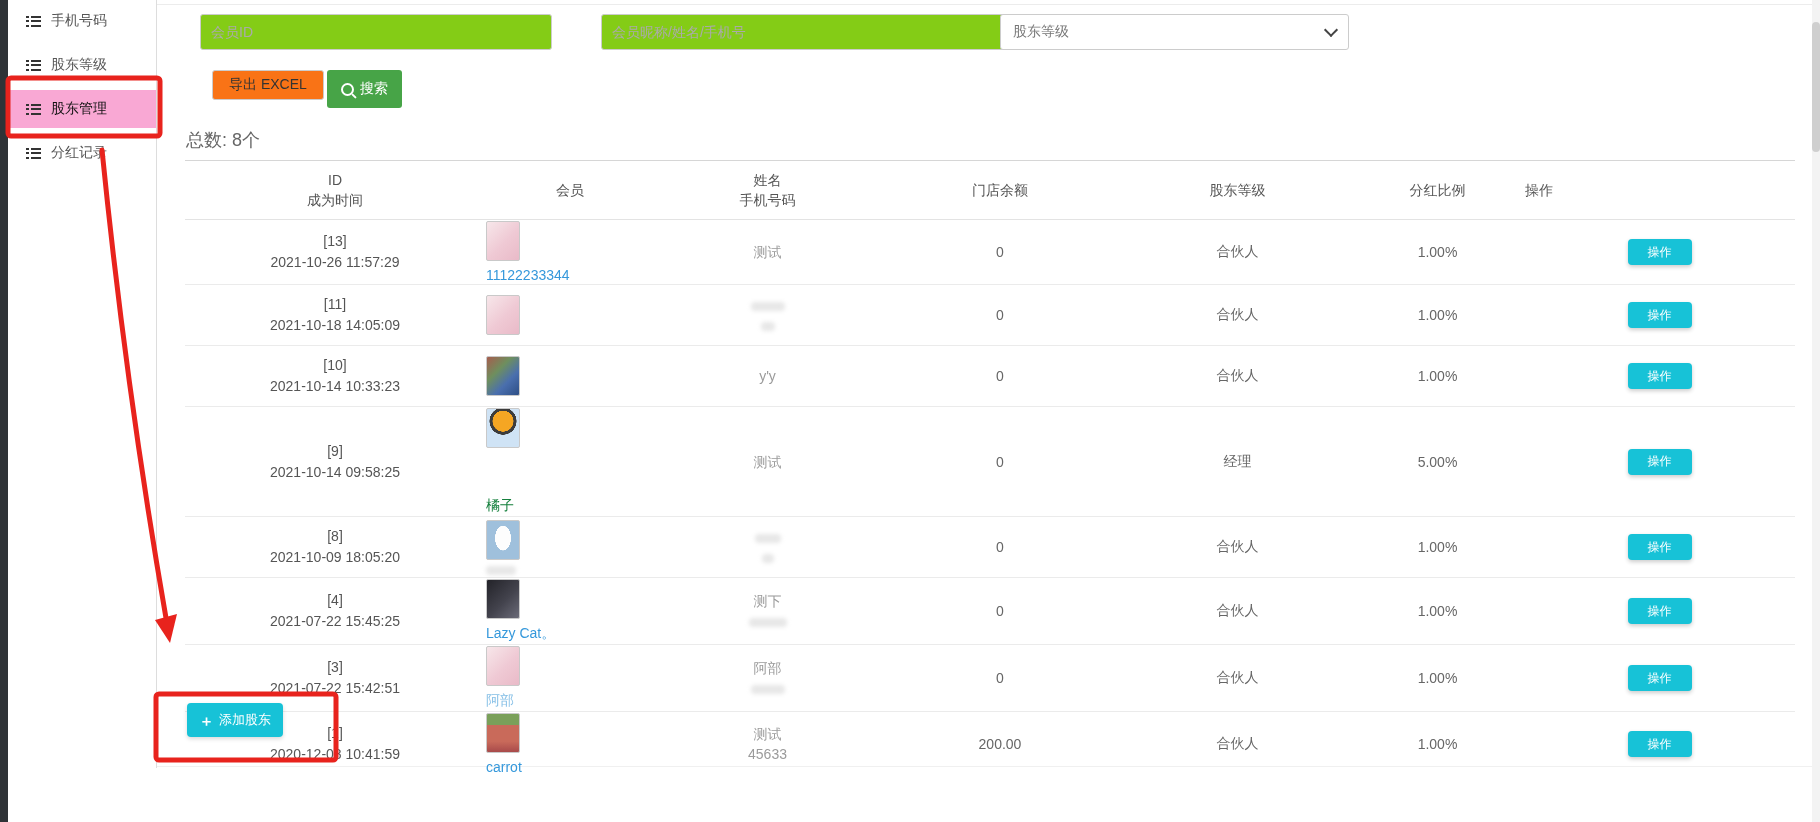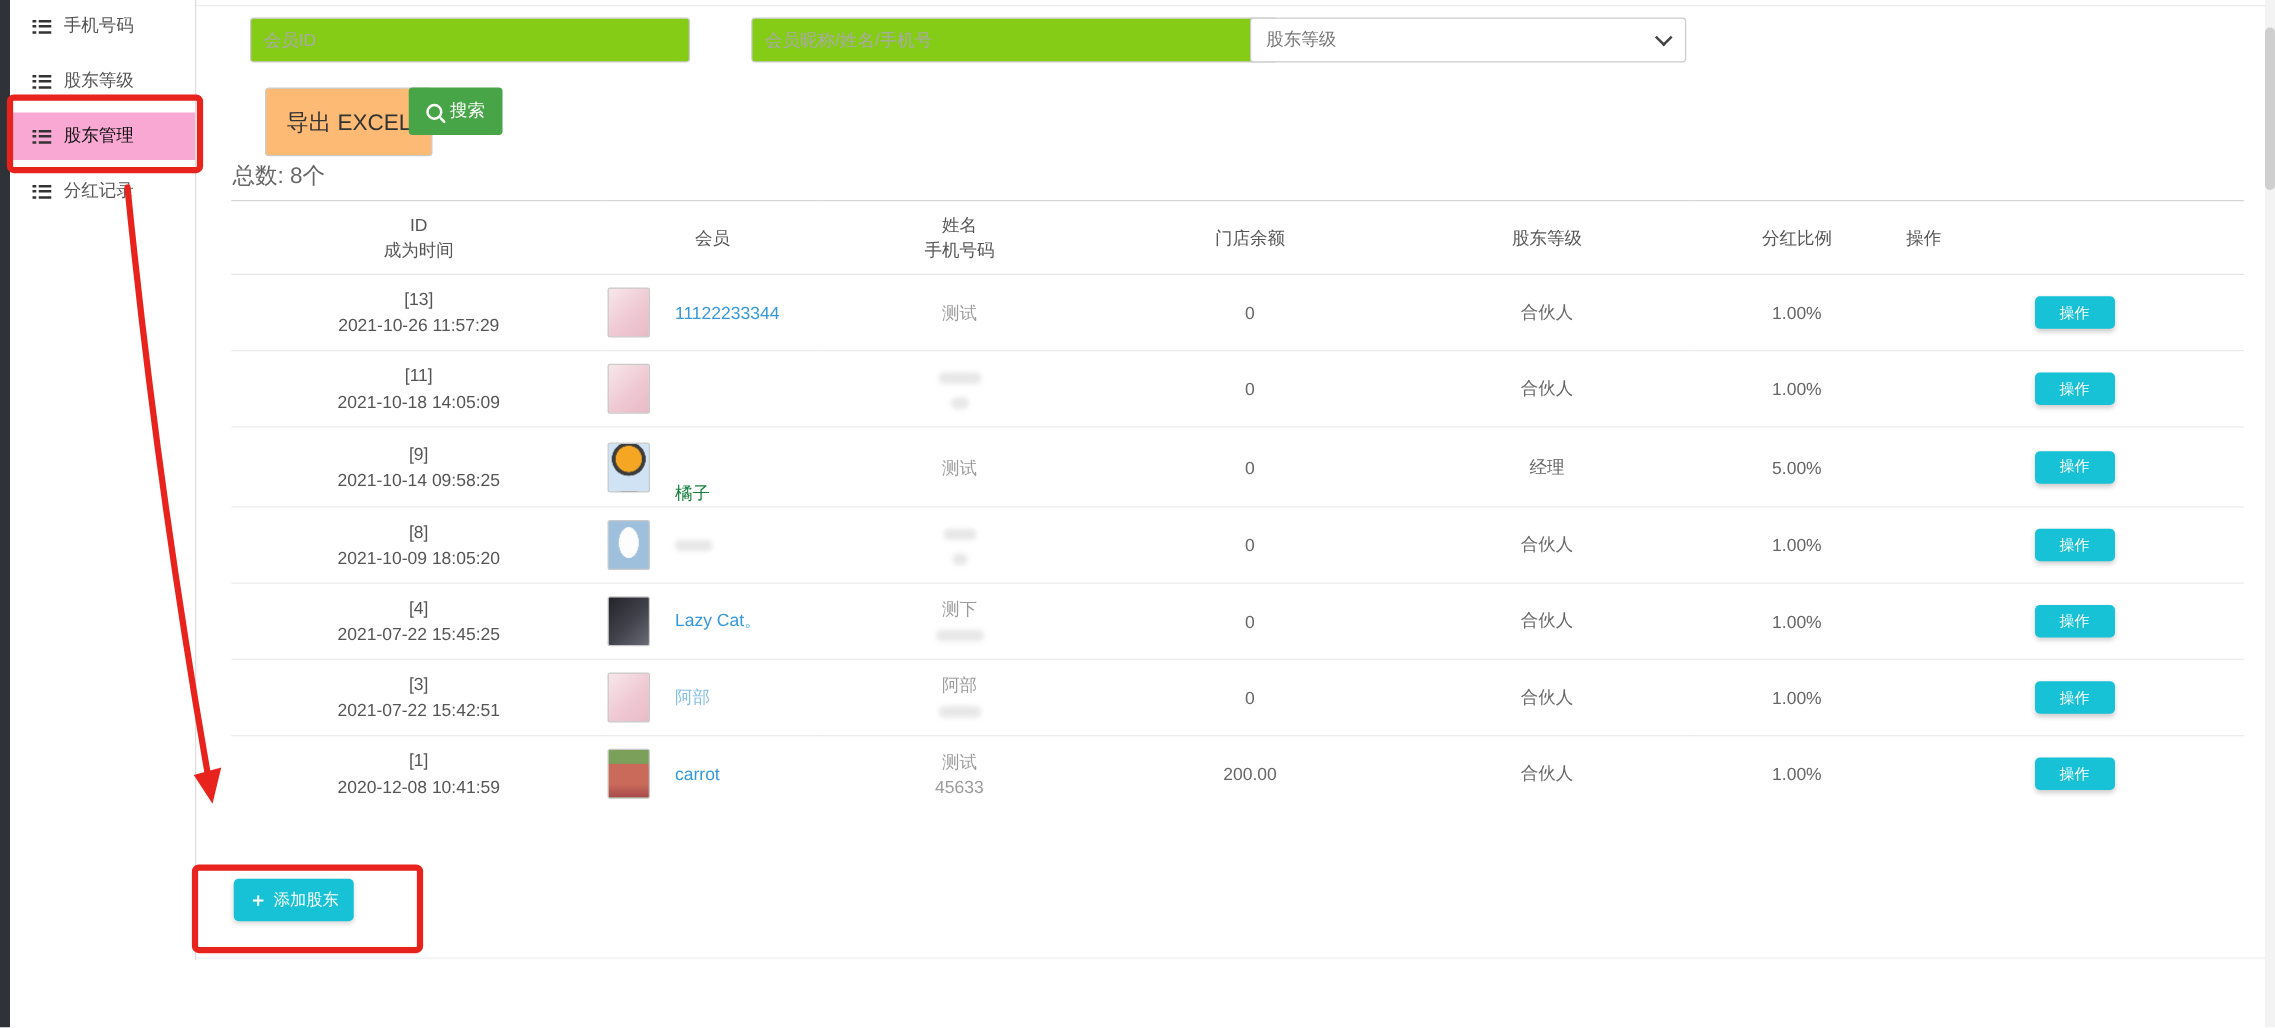--- a/index.html
+++ b/index.html
@@ -27,40 +27,40 @@
   .inp{position:absolute;top:14px;height:36px;border:1px solid #ccc;border-radius:3px;
        box-sizing:border-box;font-size:14px;color:#555;padding:0 10px;outline:none;background:#84cc16;}
   .inp::placeholder{color:#aaa;}
   #inp-member-id{left:200px;width:352px;}
   #inp-nickname{left:601px;width:421px;}
   .select{position:absolute;left:1000px;top:14px;width:349px;height:36px;border:1px solid #ccc;
           border-radius:3px;box-sizing:border-box;display:flex;align-items:center;
           justify-content:space-between;padding:0 12px;color:#777;font-size:14px;background:#fff;cursor:pointer;}
   .chev{width:8px;height:8px;border-right:2px solid #444;border-bottom:2px solid #444;
         transform:rotate(45deg);margin-top:-5px;}
-  .btn-export{position:absolute;left:212px;top:70px;height:55px;padding:0 16px;background:#fdba74;
-              border:1px solid #ccc;border-radius:3px;font-size:18px;color:#333;cursor:pointer;}
+  .btn-export{position:absolute;left:212px;top:70px;height:30px;padding:0 16px;background:#f97316;
+              border:1px solid #ccc;border-radius:3px;font-size:14px;color:#333;cursor:pointer;}
   .btn-search{position:absolute;left:327px;top:70px;height:38px;padding:12px 14px;background:#47a447;
               border:none;border-radius:3px;color:#fff;font-size:14px;display:flex;align-items:center;
               gap:6px;cursor:pointer;}
   .mag{width:9px;height:9px;border:2px solid #fff;border-radius:50%;position:relative;display:inline-block;}
   .mag::after{content:'';position:absolute;width:2px;height:6px;background:#fff;
               transform:rotate(-45deg);right:-3px;bottom:-5px;border-radius:1px;}
 
   .total{position:absolute;left:186px;top:128px;font-size:18px;color:#666;}
 
   
   table.grid{position:absolute;left:185px;top:160px;width:1610px;border-collapse:collapse;
              table-layout:fixed;border-top:1px solid #d6d6d6;}
   table.grid th{height:56px;font-weight:normal;color:#555;font-size:14px;text-align:center;
                 border-bottom:1px solid #e3e3e3;line-height:20px;}
   table.grid tbody td{height:58px;text-align:center;font-size:14px;color:#666;vertical-align:middle;}
   table.grid tbody tr + tr td{border-top:1px solid #ebebeb;}
   .idline{color:#555;line-height:21px;}
-  .member-cell{display:flex;align-items:center;gap:20px;}
+  .member-cell{display:flex;flex-direction:column;align-items:flex-start;gap:6px;}
   .avatar{width:32px;height:38px;border:1px solid #c9c9c9;border-radius:2px;background:#eee;}
   .av-pink{background:linear-gradient(135deg,#f7e7ea,#efc9d4 55%,#e9bac8);}
   .av-collage{background:linear-gradient(135deg,#a65d4e 0%,#6e8f5e 35%,#4a6fae 65%,#2e4f86 100%);}
   .av-girl{background:radial-gradient(circle at 50% 32%,#f5a623 0 34%,#3c3c3c 35% 44%,#cfe3f5 45%);}
   .av-blue{background:radial-gradient(ellipse 42% 55% at 50% 45%,#fdfdfd 0 58%,#9fc0dc 60%);}
   .av-dark{background:linear-gradient(135deg,#232329,#43434d 55%,#6b6b78);}
   .av-carrot{background:linear-gradient(180deg,#7aa05a 0 30%,#c96a5a 30% 72%,#a84a4a 100%);}
   a.nick{color:#3598db;text-decoration:none;font-size:14px;cursor:pointer;}
   a.nick-orange{color:#15803d;margin-top:43px;}
   a.nick-light{color:#85bfe6;}
@@ -214,20 +214,38 @@
           <div class="name"><span class="smudge" style="width:34px"></span></div>
           <div class="phone"><span class="smudge" style="width:14px"></span></div>
         </td>
       <td class="balance">0</td>
       <td class="level">合伙人</td>
       <td class="ratio">1.00%</td>
       <td class="action-cell"><button class="op-btn">操作</button></td>
     </tr>
     <tr>
       <td>
+          <div class="idline">[10]</div>
+          <div class="idline">2021-10-14 10:33:23</div>
+        </td>
+      <td>
+          <div class="member-cell">
+            <div class="avatar av-collage"></div>
+          </div>
+        </td>
+      <td>
+          <div class="name">y'y</div>
+        </td>
+      <td class="balance">0</td>
+      <td class="level">合伙人</td>
+      <td class="ratio">1.00%</td>
+      <td class="action-cell"><button class="op-btn">操作</button></td>
+    </tr>
+    <tr>
+      <td>
           <div class="idline">[9]</div>
           <div class="idline">2021-10-14 09:58:25</div>
         </td>
       <td>
           <div class="member-cell">
             <div class="avatar av-girl"></div>
             <a class="nick nick-orange">橘子</a>
           </div>
         </td>
       <td>

